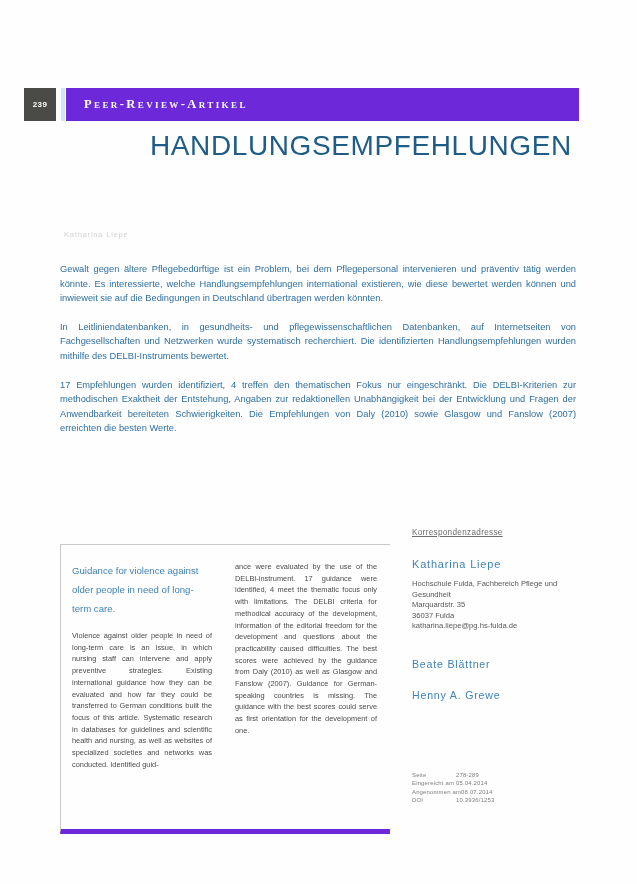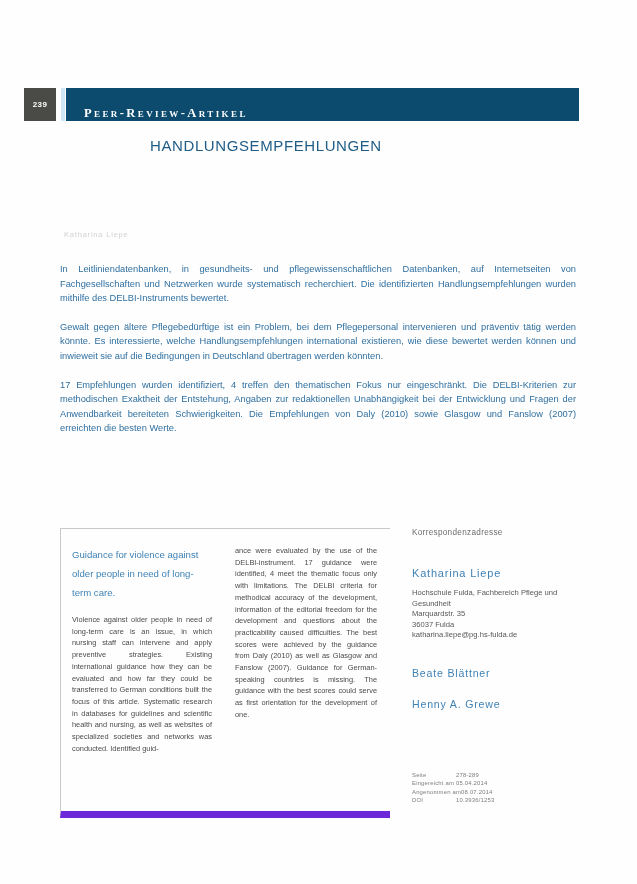--- a/index.html
+++ b/index.html
@@ -50,23 +50,23 @@
     font-weight: 600;
   }
 
   
   .peer-banner {
     position: absolute;
     left: 66px;
     top: 88px;
     right: 58px;
     height: 33px;
-    background: #0c4a6e;
+    background: #6d28d9;
     display: flex;
-    align-items: flex-end;
+    align-items: center;
   }
   .peer-banner::before {
     content: "";
     position: absolute;
     left: -5px;
     top: 0;
     bottom: 0;
     width: 4px;
     background: #cfe7f5;
   }
@@ -80,21 +80,21 @@
     font-variant: small-caps;
     text-transform: capitalize;
   }
 
   
   .title {
     position: absolute;
     left: 150px;
     top: 132px;
     right: 30px;
-    font-size: 15px;
+    font-size: 28px;
     line-height: 28.5px;
     color: #1f5c86;
     letter-spacing: 0.6px;
     font-weight: 400;
   }
   .title-line { display: block; white-space: nowrap; }
 
   
   .byline {
     position: absolute;
@@ -123,26 +123,26 @@
     position: absolute;
     left: 60px;
     top: 528px;
     width: 517px;
     height: 300px;
   }
 
   .eng-box {
     position: absolute;
     left: 0;
-    top: 0;
+    top: 16px;
     width: 330px;
     height: 290px;
     border-left: 1px solid #c9c9c9;
     border-top: 1px solid #c9c9c9;
-    border-bottom: 7px solid #6d28d9;
+    border-bottom: 5px solid #6d28d9;
     border-right: none;
     box-sizing: border-box;
   }
 
   .eng-inner {
     position: absolute;
     left: 11px;
     top: 10px;
     right: 10px;
     bottom: 6px;
@@ -184,21 +184,22 @@
   .corr {
     position: absolute;
     left: 352px;
     top: 0;
     width: 165px;
   }
   .corr-label {
     font-size: 8.2px;
     color: #6d6d6d;
     letter-spacing: 0.3px;
-    margin-bottom: 30px;
+    margin-bottom: 21px;
+    text-decoration: underline;
   }
   .corr-name {
     font-size: 11px;
     color: #3f82b5;
     letter-spacing: 0.8px;
     margin-bottom: 9px;
   }
   .corr-address {
     font-size: 7.6px;
     line-height: 10.6px;
@@ -235,22 +236,22 @@
     <span class="peer-banner-label">Peer-Review-Artikel</span>
   </div>
 
   <div class="title">
     <span class="title-line">HANDLUNGSEMPFEHLUNGEN</span>
   </div>
 
   <div class="byline">Katharina Liepe</div>
 
   <div class="abstract-de">
+    <p>Gewalt gegen ältere Pflegebedürftige ist ein Problem, bei dem Pflegepersonal intervenieren und präventiv tätig werden könnte. Es interessierte, welche Handlungsempfehlungen international existieren, wie diese bewertet werden können und inwieweit sie auf die Bedingungen in Deutschland übertragen werden könnten.</p>
     <p>In Leitliniendatenbanken, in gesundheits- und pflegewissenschaftlichen Datenbanken, auf Internetseiten von Fachgesellschaften und Netzwerken wurde systematisch recherchiert. Die identifizierten Handlungsempfehlungen wurden mithilfe des DELBI-Instruments bewertet.</p>
-    <p>Gewalt gegen ältere Pflegebedürftige ist ein Problem, bei dem Pflegepersonal intervenieren und präventiv tätig werden könnte. Es interessierte, welche Handlungsempfehlungen international existieren, wie diese bewertet werden können und inwieweit sie auf die Bedingungen in Deutschland übertragen werden könnten.</p>
     <p>17 Empfehlungen wurden identifiziert, 4 treffen den thematischen Fokus nur eingeschränkt. Die DELBI-Kriterien zur methodischen Exaktheit der Entstehung, Angaben zur redaktionellen Unabhängigkeit bei der Entwicklung und Fragen der Anwendbarkeit bereiteten Schwierigkeiten. Die Empfehlungen von Daly (2010) sowie Glasgow und Fanslow (2007) erreichten die besten Werte.</p>
   </div>
 
   <div class="bottom">
 
     <div class="eng-box">
       <div class="eng-inner">
         <div class="eng-title">Guidance for violence against older people in need of long-term care.</div>
         <div class="eng-col1">
           <p>Violence against older people in need of long-term care is an issue, in which nursing staff can intervene and apply preventive strategies. Existing international guidance how they can be evaluated and how far they could be transferred to German conditions built the focus of this article. Systematic research in databases for guidelines and scientific health and nursing, as well as websites of specialized societies and networks was conducted. Identified guid-</p>

